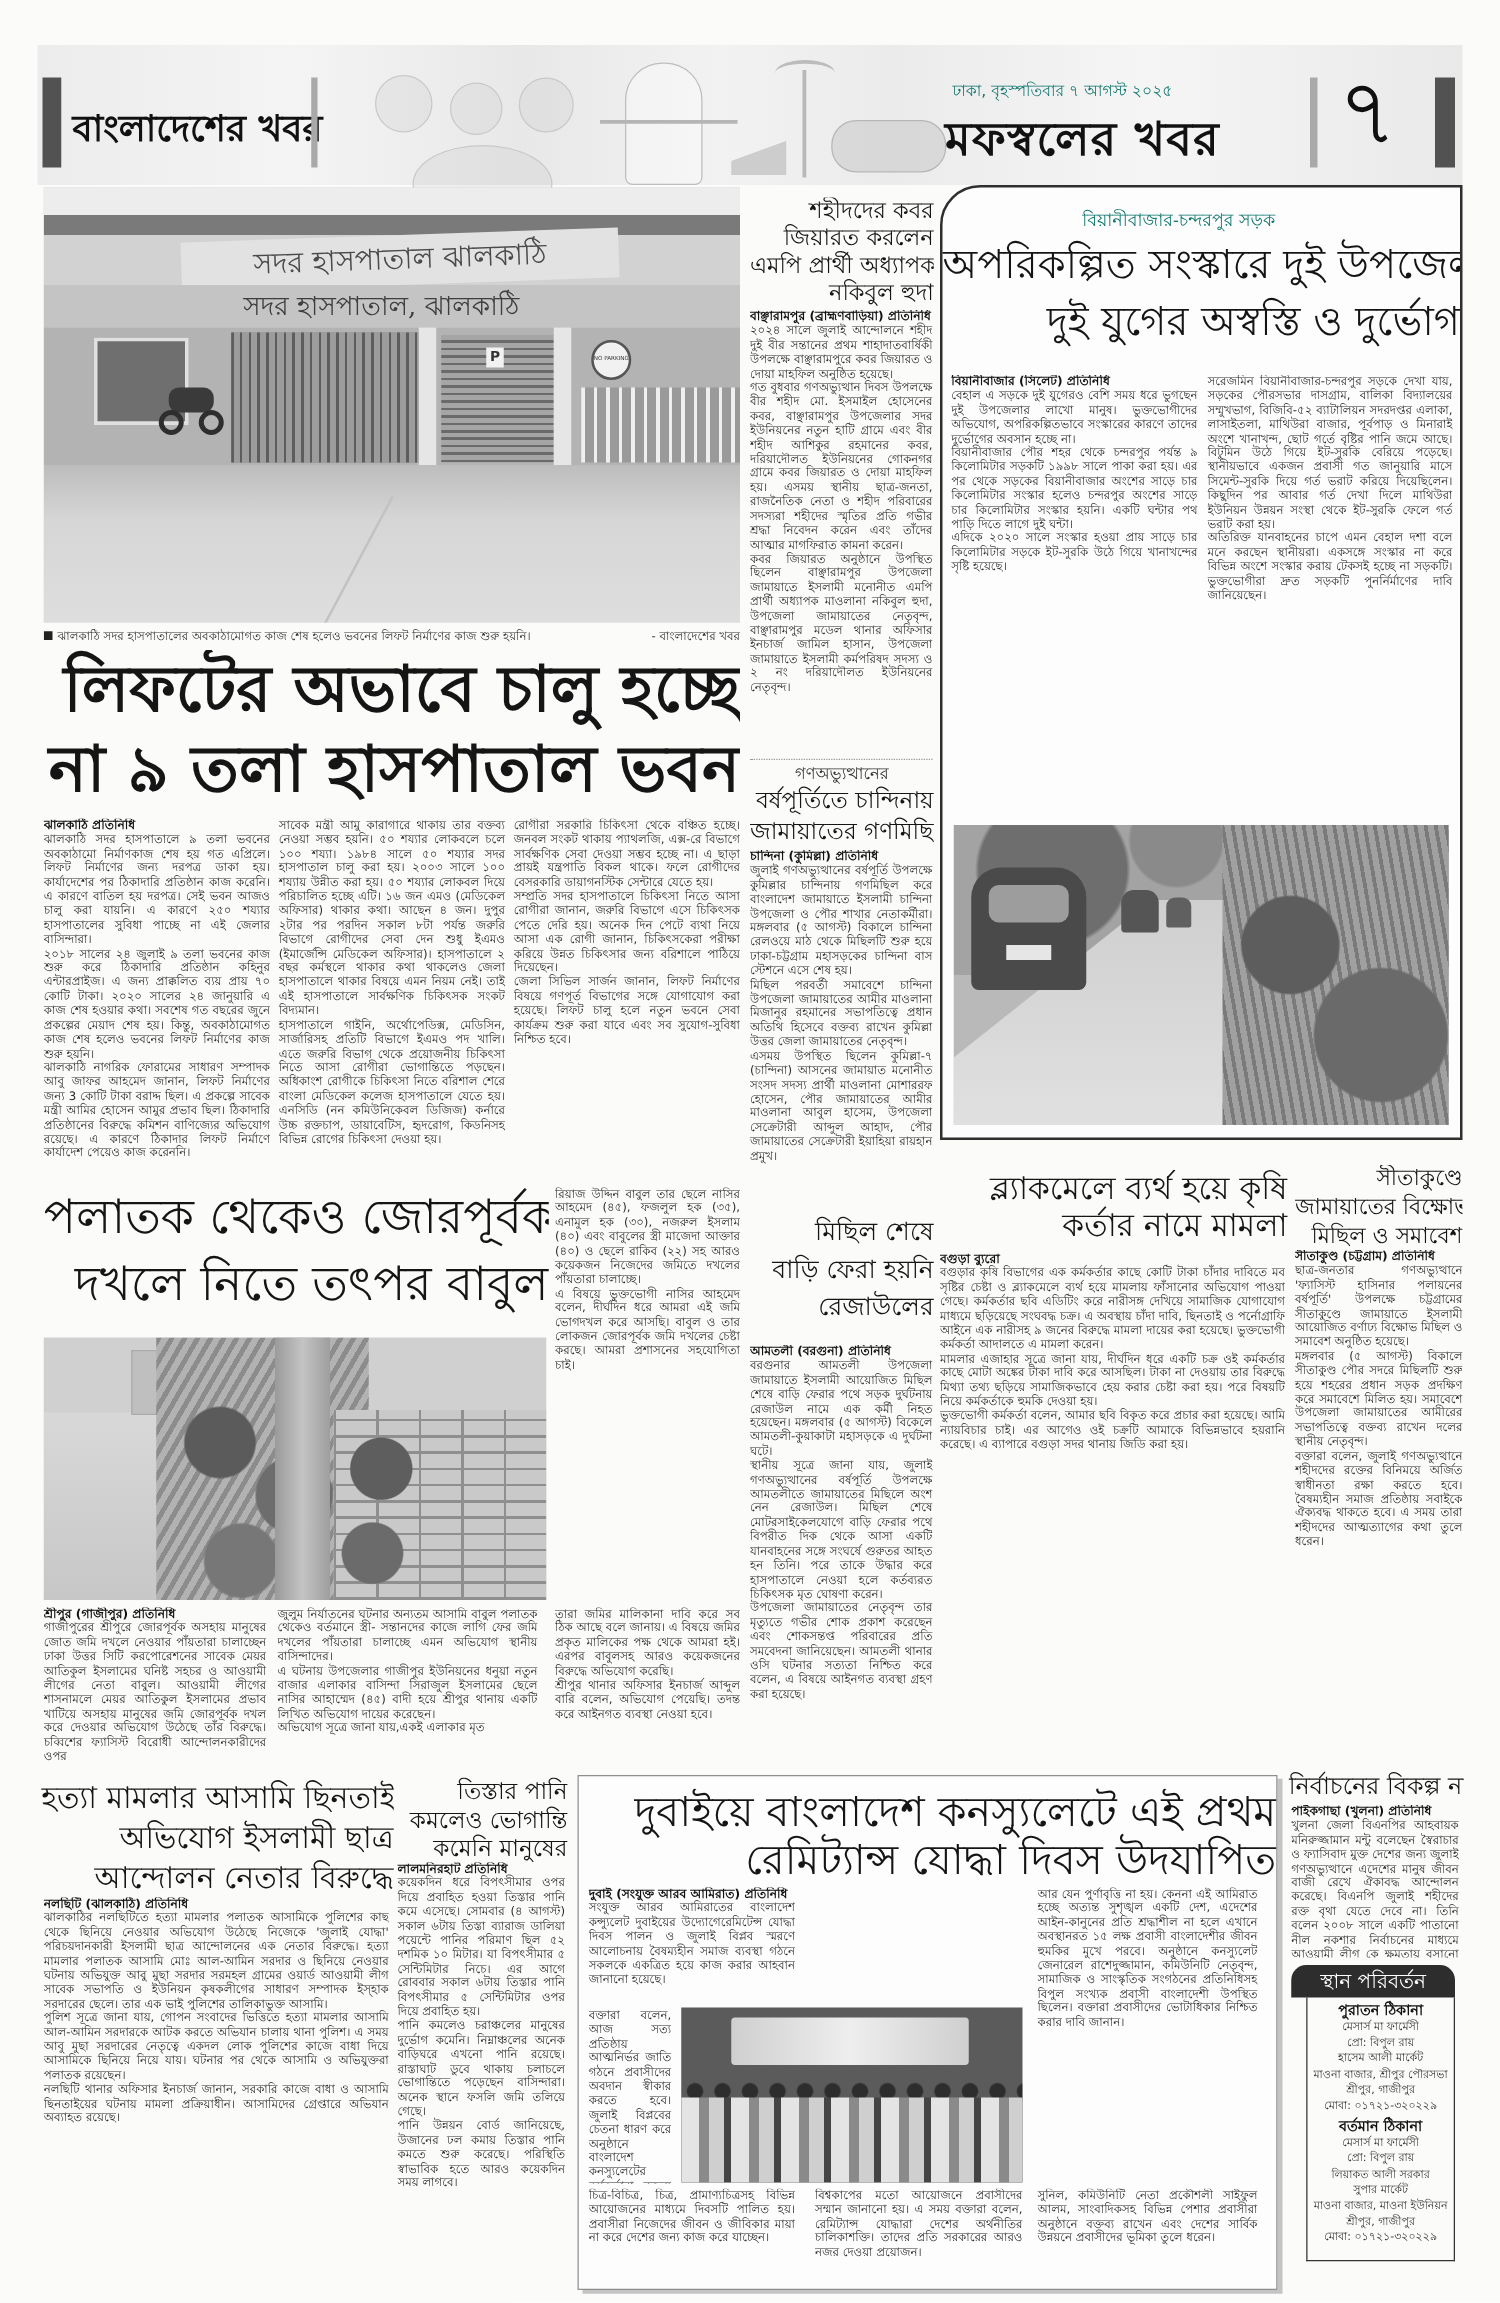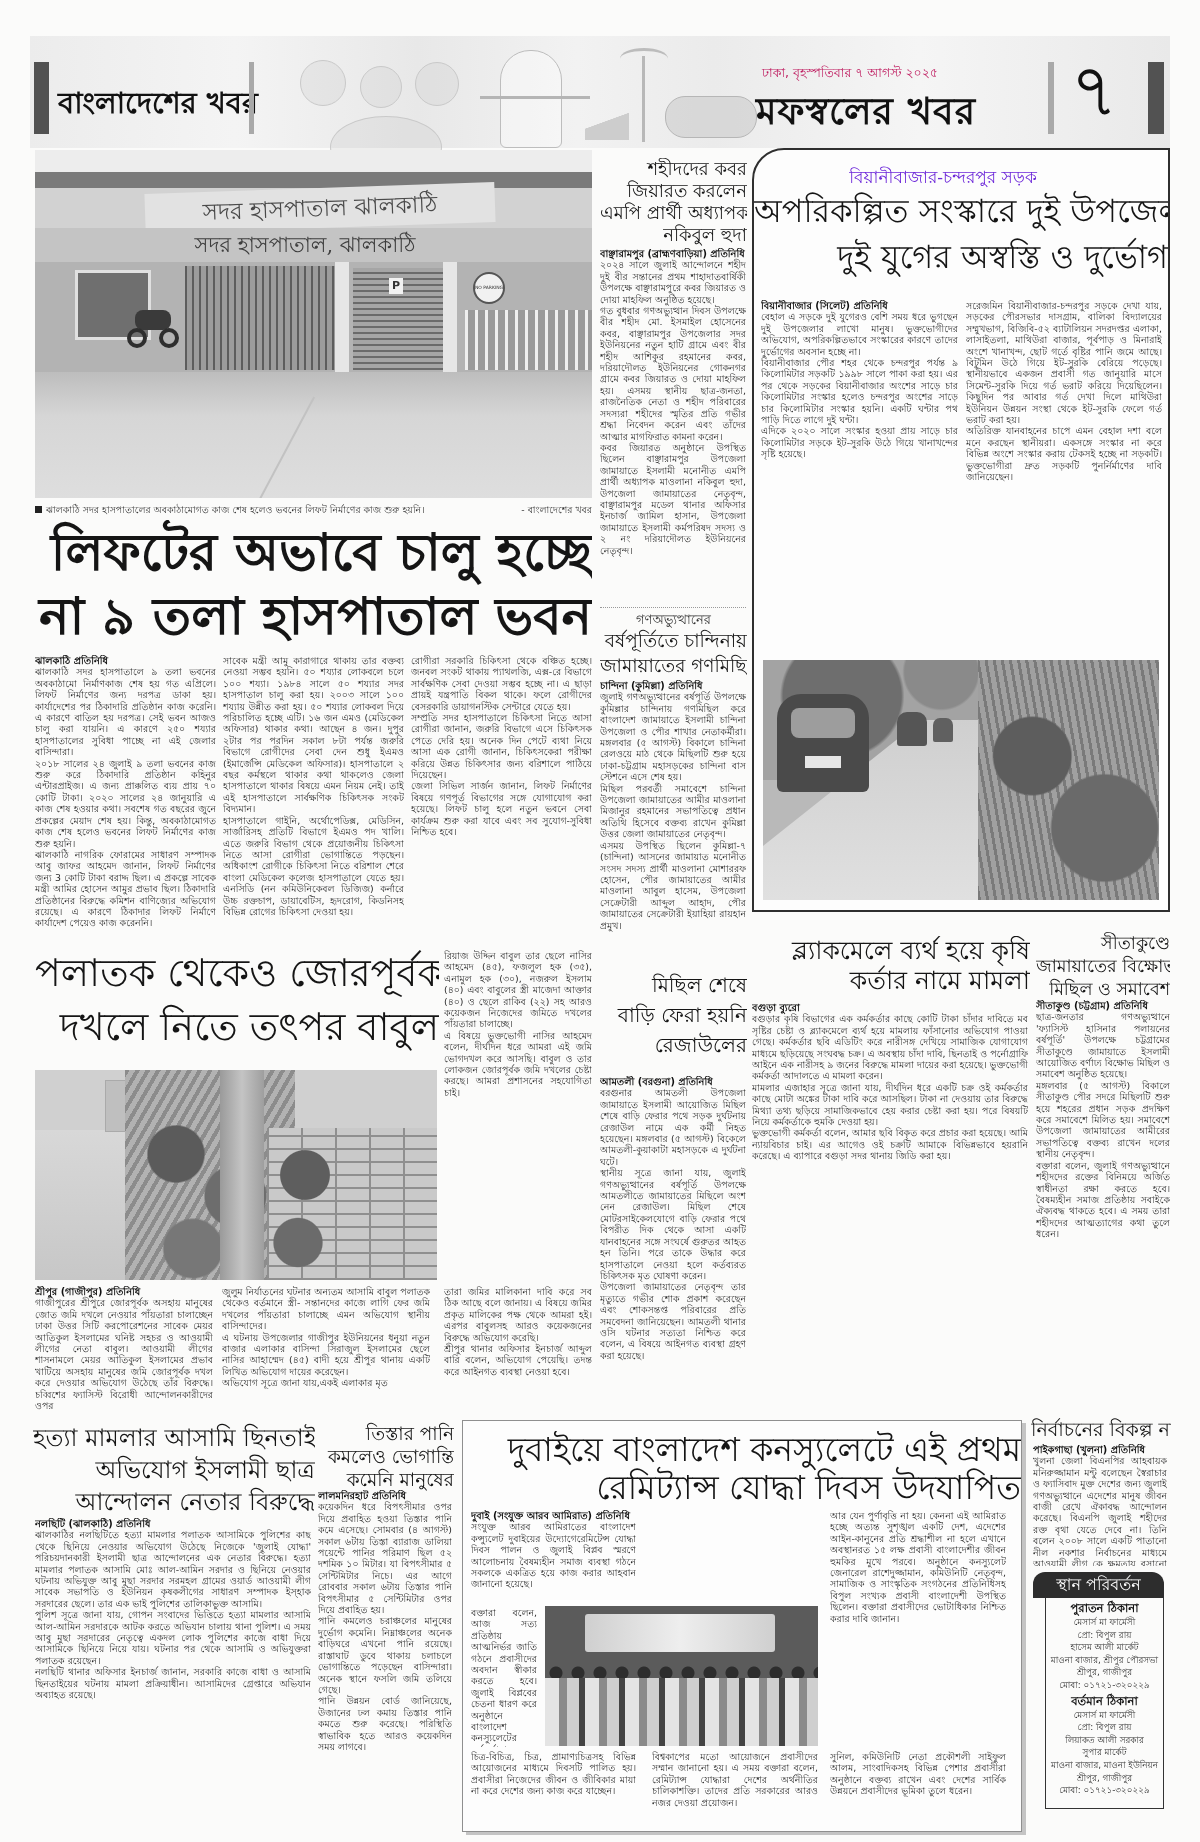--- a/index.html
+++ b/index.html
@@ -43,21 +43,21 @@
     <div class="a" style="left:470px;top:14px;width:60px;height:96px;border:1px solid #bdbdbd;border-radius:30px 30px 6px 6px;background:rgba(255,255,255,.35);"></div>
     <div class="a" style="left:450px;top:60px;width:110px;height:3px;background:#b5b5b5;"></div>
     <div class="a" style="left:612px;top:20px;width:3px;height:86px;background:#b8b8b8;"></div>
     <div class="a" style="left:590px;top:12px;width:48px;height:18px;border-top:3px solid #bcbcbc;border-radius:50%;"></div>
     <div class="a" style="left:555px;top:70px;width:44px;height:34px;background:linear-gradient(160deg,transparent 45%,#cdcdcd 46%);"></div>
     <div class="a" style="left:635px;top:60px;width:90px;height:40px;border:1px solid #b6b6b6;border-radius:20px;background:rgba(180,180,180,.35);"></div>
   </div>
   <div class="a bar-dark" style="left:34px;top:62px;width:15px;height:72px;"></div>
   <div class="a" style="left:58px;top:80px;font-size:29px;font-weight:bold;color:#111;white-space:nowrap;">বাংলাদেশের খবর</div>
   <div class="a bar-light" style="left:249px;top:62px;width:5px;height:72px;"></div>
-  <div class="a" style="left:762px;top:64px;font-size:12.5px;color:#be185d;white-space:nowrap;">ঢাকা, বৃহস্পতিবার ৭ আগস্ট ২০২৫</div>
+  <div class="a" style="left:762px;top:64px;font-size:12.5px;color:#0f766e;white-space:nowrap;">ঢাকা, বৃহস্পতিবার ৭ আগস্ট ২০২৫</div>
   <div class="a" style="left:756px;top:82px;font-size:37px;font-weight:bold;color:#111;white-space:nowrap;letter-spacing:1px;">মফস্বলের খবর</div>
   <div class="a bar-light" style="left:1048px;top:62px;width:6px;height:72px;"></div>
   <div class="a" style="left:1070px;top:50px;font-size:74px;line-height:80px;color:#111;font-family:'DejaVu Serif',serif;">৭</div>
   <div class="a bar-dark" style="left:1148px;top:62px;width:16px;height:72px;"></div>
 
   <div class="a photo" style="left:35px;top:150px;width:557px;height:348px;background:#d2d2d2;">
     <div class="a" style="left:0;top:0;width:557px;height:24px;background:#ededed;"></div>
     <div class="a" style="left:0;top:22px;width:557px;height:16px;background:#7a7a7a;"></div>
     <div class="a" style="left:110px;top:38px;width:350px;height:40px;background:#e2e2e2;color:#4a4a4a;font-size:23px;line-height:40px;text-align:center;white-space:nowrap;overflow:hidden;transform:rotate(-2deg);font-family:'DejaVu Serif',serif;">সদর হাসপাতাল ঝালকাঠি</div>
     <div class="a" style="left:0;top:78px;width:557px;height:34px;background:#c4c4c4;"></div>
@@ -133,21 +133,21 @@
     <span>রেজাউলের</span>
   </div>
   <div class="a txt" style="left:600px;top:1076px;width:146px;height:336px;">
     <span class="by">আমতলী (বরগুনা) প্রতিনিধি</span>
     <p>বরগুনার আমতলী উপজেলা জামায়াতে ইসলামী আয়োজিত মিছিল শেষে বাড়ি ফেরার পথে সড়ক দুর্ঘটনায় রেজাউল নামে এক কর্মী নিহত হয়েছেন। মঙ্গলবার (৫ আগস্ট) বিকেলে আমতলী-কুয়াকাটা মহাসড়কে এ দুর্ঘটনা ঘটে।</p>
     <p>স্থানীয় সূত্রে জানা যায়, জুলাই গণঅভ্যুত্থানের বর্ষপূর্তি উপলক্ষে আমতলীতে জামায়াতের মিছিলে অংশ নেন রেজাউল। মিছিল শেষে মোটরসাইকেলযোগে বাড়ি ফেরার পথে বিপরীত দিক থেকে আসা একটি যানবাহনের সঙ্গে সংঘর্ষে গুরুতর আহত হন তিনি। পরে তাকে উদ্ধার করে হাসপাতালে নেওয়া হলে কর্তব্যরত চিকিৎসক মৃত ঘোষণা করেন।</p>
     <p>উপজেলা জামায়াতের নেতৃবৃন্দ তার মৃত্যুতে গভীর শোক প্রকাশ করেছেন এবং শোকসন্তপ্ত পরিবারের প্রতি সমবেদনা জানিয়েছেন। আমতলী থানার ওসি ঘটনার সত্যতা নিশ্চিত করে বলেন, এ বিষয়ে আইনগত ব্যবস্থা গ্রহণ করা হয়েছে।</p>
   </div>
 
   <div id="roadbox" class="a">
-    <div class="a hl" style="left:0;top:16px;width:378px;font-size:17px;line-height:22px;color:#6d28d9;">বিয়ানীবাজার-চন্দরপুর সড়ক</div>
+    <div class="a hl" style="left:0;top:16px;width:378px;font-size:14px;line-height:22px;color:#0f766e;">বিয়ানীবাজার-চন্দরপুর সড়ক</div>
     <div class="a hl" style="left:0;top:38px;width:414px;font-size:32px;line-height:46px;">
       <span>অপরিকল্পিত সংস্কারে দুই উপজেলার</span>
       <span>দুই যুগের অস্বস্তি ও দুর্ভোগ</span>
     </div>
     <div class="a txt" style="left:7px;top:150px;width:197px;height:354px;">
       <span class="by">বিয়ানীবাজার (সিলেট) প্রতিনিধি</span>
       <p>বেহাল এ সড়কে দুই যুগেরও বেশি সময় ধরে ভুগছেন দুই উপজেলার লাখো মানুষ। ভুক্তভোগীদের অভিযোগ, অপরিকল্পিতভাবে সংস্কারের কারণে তাদের দুর্ভোগের অবসান হচ্ছে না।</p>
       <p>বিয়ানীবাজার পৌর শহর থেকে চন্দরপুর পর্যন্ত ৯ কিলোমিটার সড়কটি ১৯৯৮ সালে পাকা করা হয়। এর পর থেকে সড়কের বিয়ানীবাজার অংশের সাড়ে চার কিলোমিটার সংস্কার হলেও চন্দরপুর অংশের সাড়ে চার কিলোমিটার সংস্কার হয়নি। একটি ঘন্টার পথ পাড়ি দিতে লাগে দুই ঘন্টা।</p>
       <p>এদিকে ২০২০ সালে সংস্কার হওয়া প্রায় সাড়ে চার কিলোমিটার সড়কে ইট-সুরকি উঠে গিয়ে খানাখন্দের সৃষ্টি হয়েছে।</p>
     </div>

